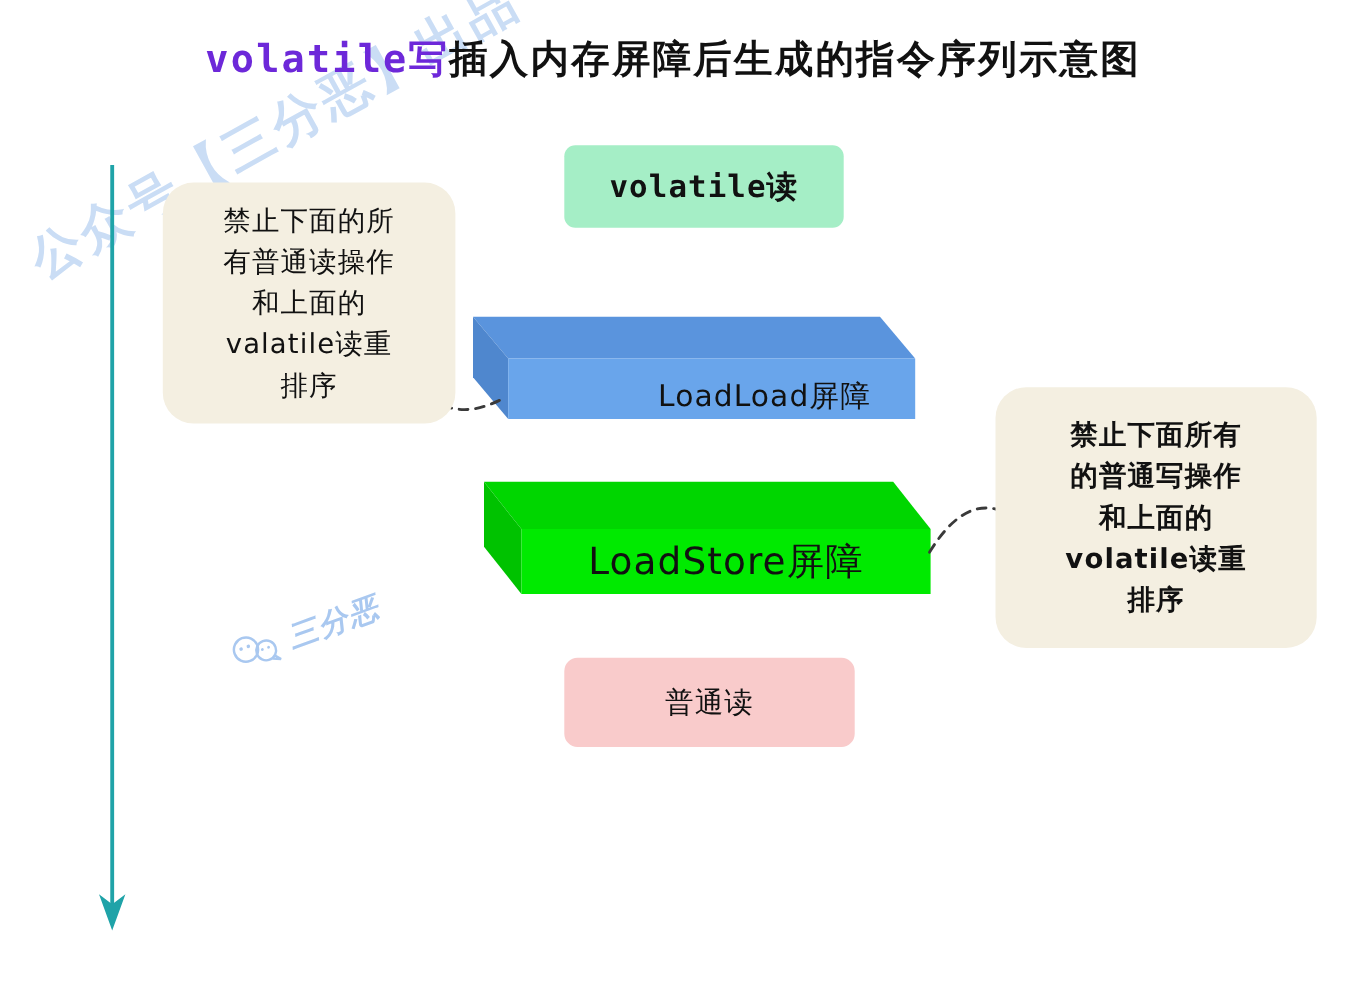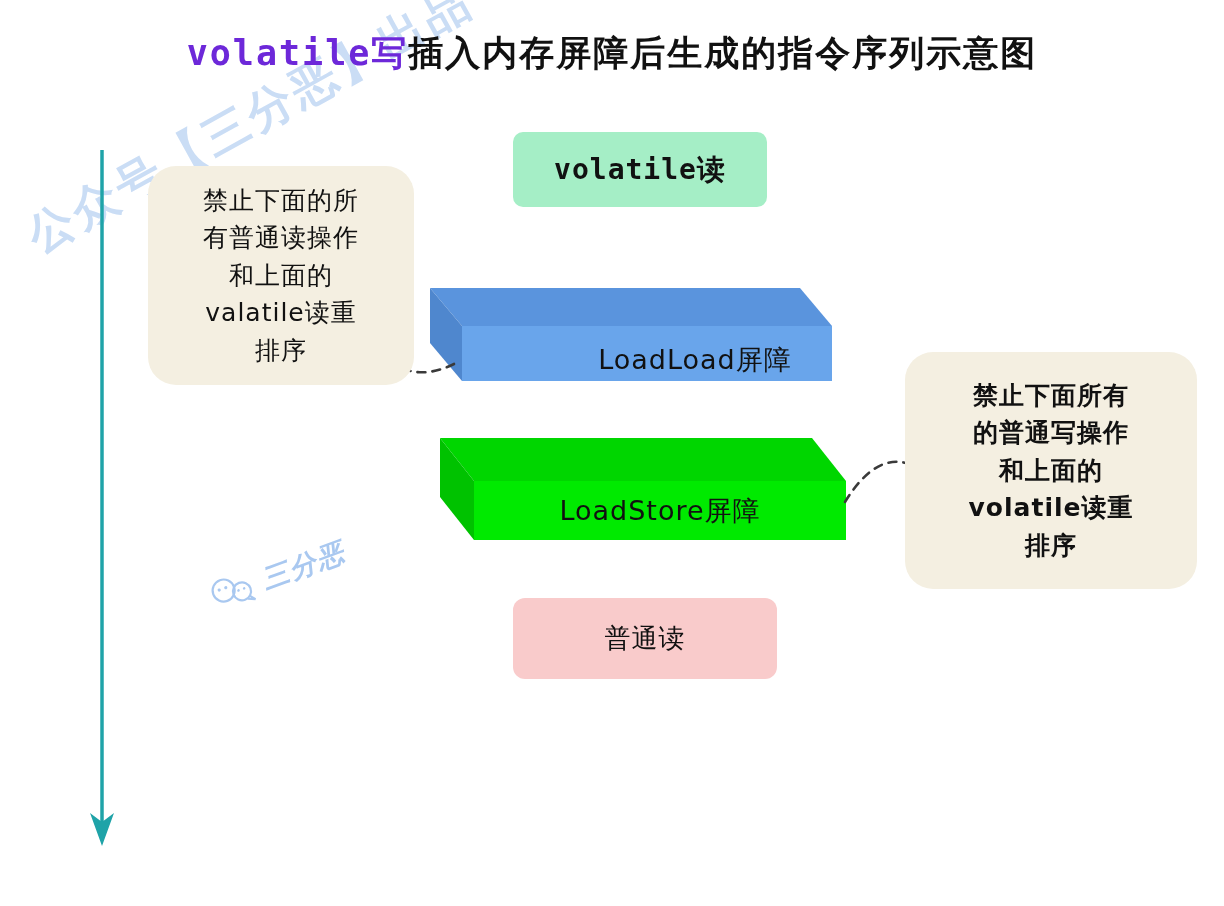--- a/index.html
+++ b/index.html
@@ -33,21 +33,21 @@
     position:absolute;left:42px;top:302px;width:38px;
     font-size:30px;line-height:1.35;text-align:center;word-break:break-all;
   }
   .node{
     position:absolute;display:flex;align-items:center;justify-content:center;
     font-size:26px;letter-spacing:1px;
   }
   .node-volatile-read{left:513px;top:132px;width:254px;height:75px;border-radius:10px;font-weight:bold;font-size:28px;
     font-family:"DejaVu Sans Mono","DejaVu Sans",sans-serif;}
   .label-loadload{left:462px;top:326px;width:370px;height:68px;font-size:27px;margin-left:48px;}
-  .label-loadstore{left:474px;top:481px;width:372px;height:59px;font-size:27px;}
+  .label-loadstore{left:474px;top:481px;width:372px;height:59px;font-size:34px;}
   .node-normal-read{left:513px;top:598px;width:264px;height:81px;border-radius:12px;}
   .node-normal-write{left:513px;top:727px;width:264px;height:82px;border-radius:12px;}
   .callout{
     position:absolute;display:flex;align-items:center;justify-content:center;
     font-size:25px;line-height:1.5;text-align:center;white-space:pre-line;
     border-radius:28px;letter-spacing:1px;
   }
   .callout-left{left:148px;top:166px;width:266px;height:219px;}
   .callout-right{left:905px;top:352px;width:292px;height:237px;}
 </style>

